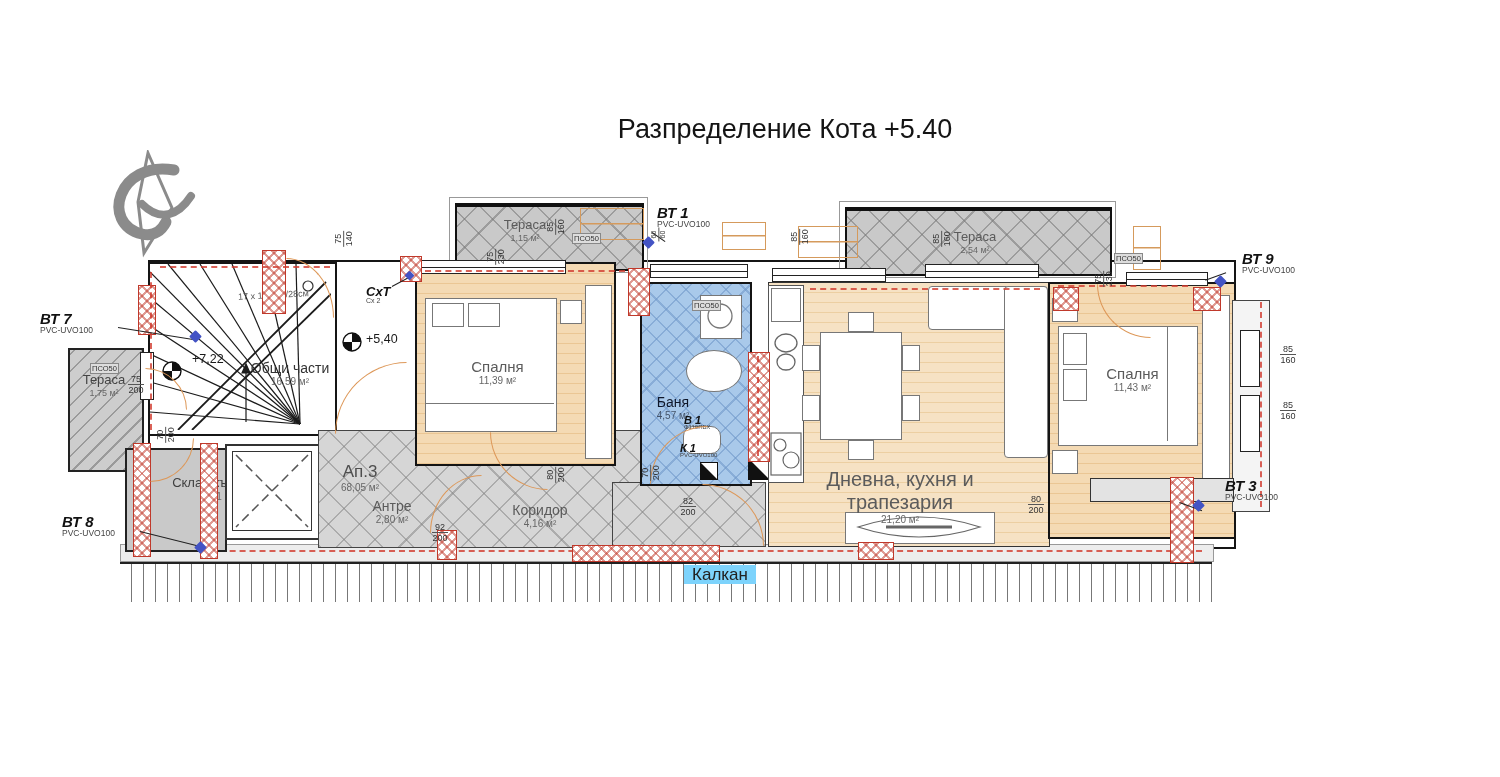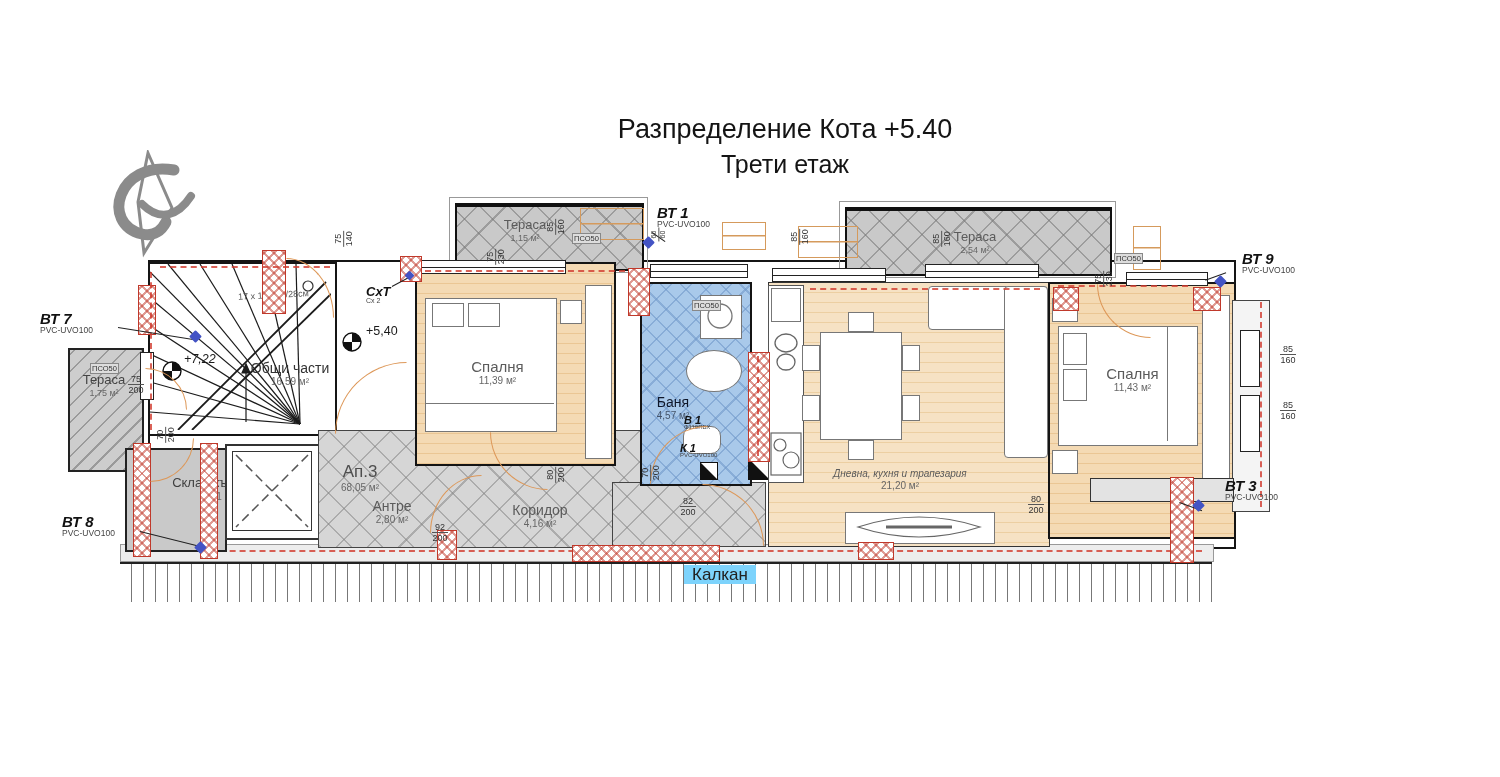--- a/index.html
+++ b/index.html
@@ -59,21 +59,20 @@
 
 <div id="stage">
 
   <svg class="abs" style="left:92px;top:150px;" width="104" height="108" viewBox="0 0 104 108">
     <path d="M56,3 L80,58 L52,103 L46,52 Z" fill="#ffffff" stroke="#8b8b8b" stroke-width="3"></path>
     <path d="M82,20 C26,10 8,74 50,84 C62,87 70,80 74,72" fill="none" stroke="#8b8b8b" stroke-width="11" stroke-linecap="round"></path>
     <path d="M50,54 C68,72 86,66 99,46" fill="none" stroke="#8b8b8b" stroke-width="8" stroke-linecap="round"></path>
   </svg>
 
   <div class="abs title1">Разпределение  Кота +5.40</div>
-  <div class="abs title2">Трети етаж</div>
 
   <div class="abs" style="left:148px;top:260px;width:1084px;height:285px;border:2px solid #151515;"></div>
 
   <div class="abs" style="left:120px;top:544px;width:1092px;height:16px;background:#ededed;border:1px solid #999;"></div>
   <div class="abs rdash" style="left:130px;top:550px;width:1072px;"></div>
   <div class="abs kalkan" style="left:120px;top:562px;width:1092px;height:38px;"></div>
   <div class="abs" style="left:640px;top:565px;width:160px;text-align:center;">
     <span class="kalkanlabel">Калкан</span>
   </div>
 
@@ -121,27 +120,27 @@
   <div class="abs rlabel" style="left:240px;top:360px;width:100px;">
     <span class="rname" style="font-size:14px;color:#333;">Общи части</span>
     <span class="rarea">16,59 м²</span>
   </div>
 
   <svg class="abs" style="left:161px;top:360px;" width="22" height="22" viewBox="0 0 22 22">
     <circle cx="11" cy="11" r="9" fill="#fff" stroke="#111" stroke-width="1.4"></circle>
     <path d="M11,11 L11,2 A9,9 0 0 1 20,11 Z" fill="#111"></path>
     <path d="M11,11 L11,20 A9,9 0 0 1 2,11 Z" fill="#111"></path>
   </svg>
-  <div class="abs elev" style="left:184px;top:352px;font-style:italic;">+7,22</div>
+  <div class="abs elev" style="left:192px;top:352px;">+7,22</div>
   <svg class="abs" style="left:341px;top:331px;" width="22" height="22" viewBox="0 0 22 22">
     <circle cx="11" cy="11" r="9" fill="#fff" stroke="#111" stroke-width="1.4"></circle>
     <path d="M11,11 L11,2 A9,9 0 0 1 20,11 Z" fill="#111"></path>
     <path d="M11,11 L11,20 A9,9 0 0 1 2,11 Z" fill="#111"></path>
   </svg>
-  <div class="abs elev" style="left:366px;top:324px;">+5,40</div>
+  <div class="abs elev" style="left:366px;top:332px;">+5,40</div>
 
   <div class="abs terrL" style="left:68px;top:348px;width:72px;height:120px;"></div>
   <div class="abs rlabel" style="left:70px;top:373px;width:68px;">
     <span class="rname" style="font-size:13px;color:#444;">Тераса</span>
     <span class="rarea" style="font-size:9px;">1,75 м²</span>
   </div>
 
   <div class="abs" style="left:125px;top:448px;width:98px;height:100px;background:#c9c9c9;border:2px solid #222;"></div>
   <div class="abs rlabel" style="left:126px;top:476px;width:185px;">
     <span class="rname" style="font-size:13px;color:#3f3f3f;">Склад към ап.3</span>
@@ -228,21 +227,21 @@
   <div class="abs furn" style="left:848px;top:440px;width:24px;height:18px;"></div>
   <div class="abs furn" style="left:928px;top:286px;width:118px;height:42px;border-radius:4px;"></div>
   <div class="abs furn" style="left:1004px;top:286px;width:42px;height:170px;border-radius:4px;"></div>
   <div class="abs furn" style="left:845px;top:512px;width:148px;height:30px;">
     <svg width="146" height="28" viewBox="0 0 146 28">
       <path d="M12,14 Q73,-6 134,14 Q73,34 12,14 Z" fill="#fff" stroke="#666" stroke-width="1.2"></path>
       <line x1="40" y1="14" x2="106" y2="14" stroke="#666" stroke-width="3"></line>
     </svg>
   </div>
   <div class="abs rlabel" style="left:790px;top:468px;width:220px;">
-    <span class="rname" style="font-size:10px;font-style:italic;">Дневна, кухня и трапезария</span>
+    <span class="rname" style="font-size:20px;">Дневна, кухня и трапезария</span>
     <span class="rarea">21,20 м²</span>
   </div>
 
   <div class="abs wood room" style="left:1048px;top:282px;width:184px;height:253px;"></div>
   <div class="abs furn" style="left:1058px;top:326px;width:138px;height:118px;">
     <div class="abs furn" style="left:4px;top:6px;width:22px;height:30px;"></div>
     <div class="abs furn" style="left:4px;top:42px;width:22px;height:30px;"></div>
     <div class="abs" style="left:108px;top:0;height:114px;border-left:1.3px solid #777;"></div>
   </div>
   <div class="abs furn" style="left:1052px;top:298px;width:24px;height:22px;"></div>

